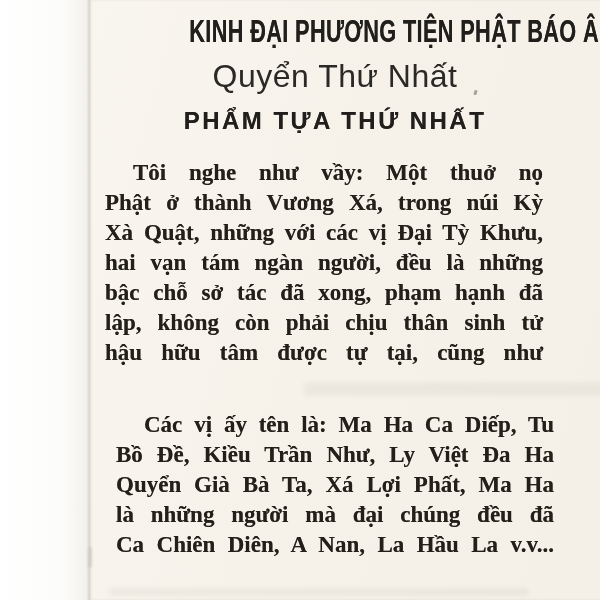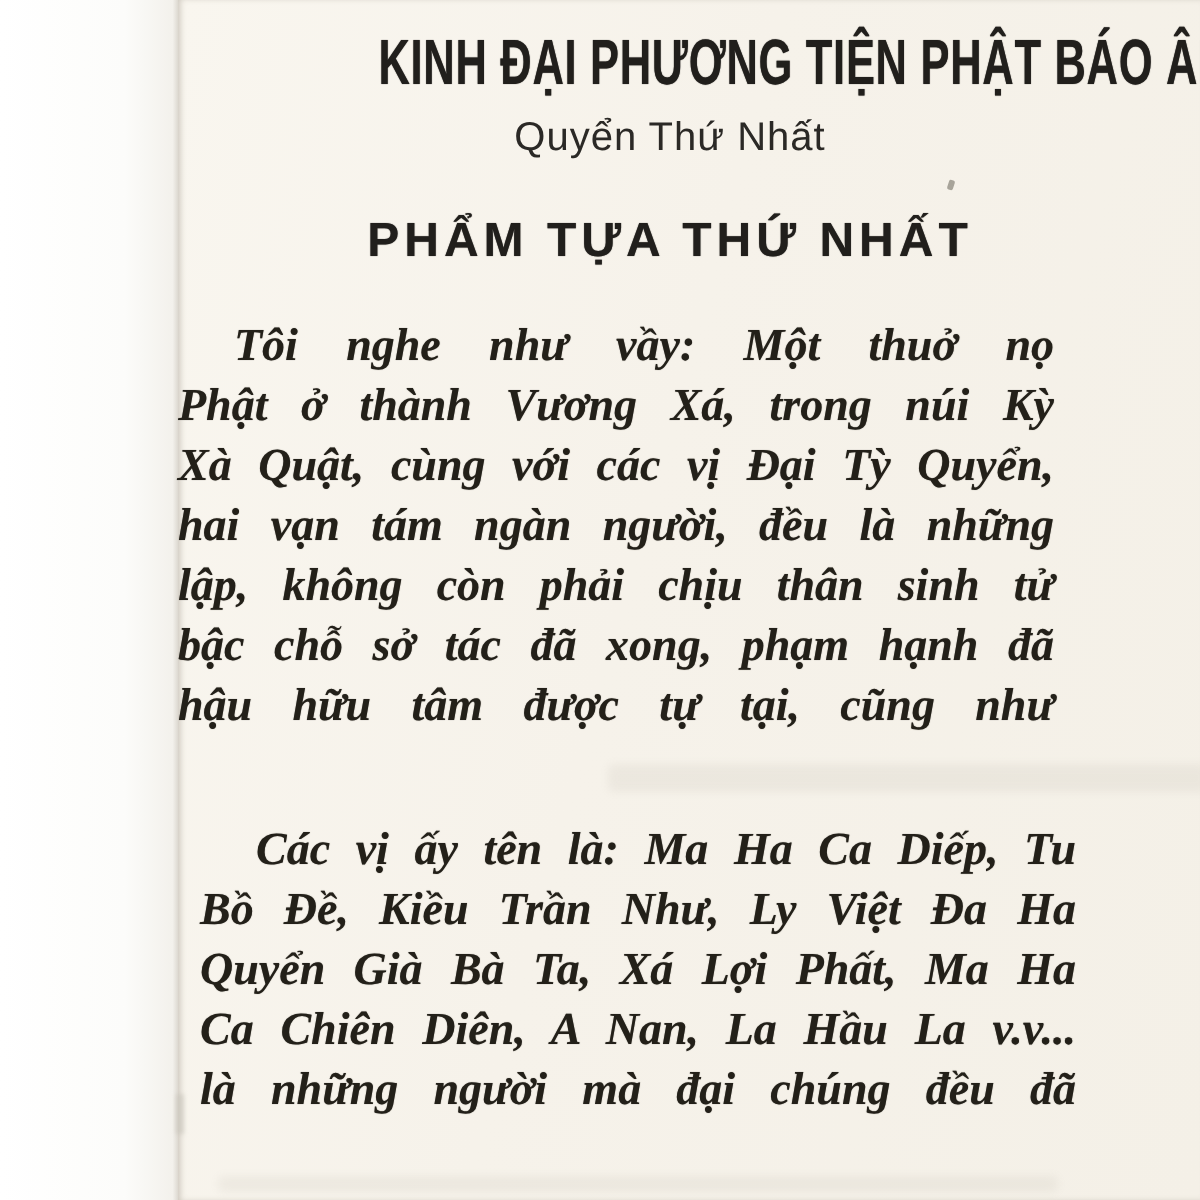--- a/index.html
+++ b/index.html
@@ -41,40 +41,39 @@
   }
   .title-main .squeeze {
     display: inline-block;
     transform: scaleX(0.68);
     transform-origin: 50% 50%;
     letter-spacing: 0.5px;
     text-shadow: 0 0 0.6px rgba(20,18,15,0.8);
   }
   .title-volume {
     top: 58px;
-    font-size: 20px;
+    font-size: 32px;
     font-weight: 500;
     color: #2b2926;
     letter-spacing: 0.5px;
   }
   .title-chapter {
     top: 107px;
     font-size: 24px; font-weight: bold;
     letter-spacing: 2.5px;
     text-shadow: 0 0 0.5px rgba(20,18,15,0.75);
   }
 
   .body-col {
     position: absolute;
-    left: 0; width: 438px;
+    left: 16px; width: 438px;
     color: #232019;
     font-size: 23px;
     font-weight: bold;
     text-shadow: 0 0 0.5px rgba(30,26,20,0.55);
-    font-style: italic;
   }
   .para-1 { top: 158px; }
   .para-2 { top: 410px; margin-left: 11px; }
 
   .line {
     height: 30px;
     line-height: 30px;
     text-align: justify;
     text-align-last: justify;
     white-space: normal;
@@ -118,33 +117,33 @@
       <span class="squeeze">KINH ĐẠI PHƯƠNG TIỆN PHẬT BÁO ÂN</span>
     </div>
 
     <div class="heading title-volume">Quyển Thứ Nhất</div>
 
     <div class="heading title-chapter">PHẨM TỰA THỨ NHẤT</div>
 
     <div class="body-col para-1">
       <div class="line indent">Tôi nghe như vầy: Một thuở nọ</div>
       <div class="line">Phật ở thành Vương Xá, trong núi Kỳ</div>
-      <div class="line">Xà Quật, cùng với các vị Đại Tỳ Quyển,</div>
+      <div class="line">Xà Quật, những với các vị Đại Tỳ Khưu,</div>
       <div class="line">hai vạn tám ngàn người, đều là những</div>
+      <div class="line">bậc chỗ sở tác đã xong, phạm hạnh đã</div>
       <div class="line">lập, không còn phải chịu thân sinh tử</div>
-      <div class="line">bậc chỗ sở tác đã xong, phạm hạnh đã</div>
       <div class="line">hậu hữu tâm được tự tại, cũng như</div>
     </div>
 
     <div class="body-col para-2">
       <div class="line indent">Các vị ấy tên là: Ma Ha Ca Diếp, Tu</div>
       <div class="line">Bồ Đề, Kiều Trần Như, Ly Việt Đa Ha</div>
       <div class="line">Quyển Già Bà Ta, Xá Lợi Phất, Ma Ha</div>
+      <div class="line">là những người mà đại chúng đều đã</div>
       <div class="line">Ca Chiên Diên, A Nan, La Hầu La v.v...</div>
-      <div class="line">là những người mà đại chúng đều đã</div>
     </div>
 
     <div class="bleed-ghost ghost-1"></div>
     <div class="bleed-ghost ghost-2"></div>
   </div>
 
   <div class="speck speck-1"></div>
   <div class="edge-smudge"></div>
 
 </div>

